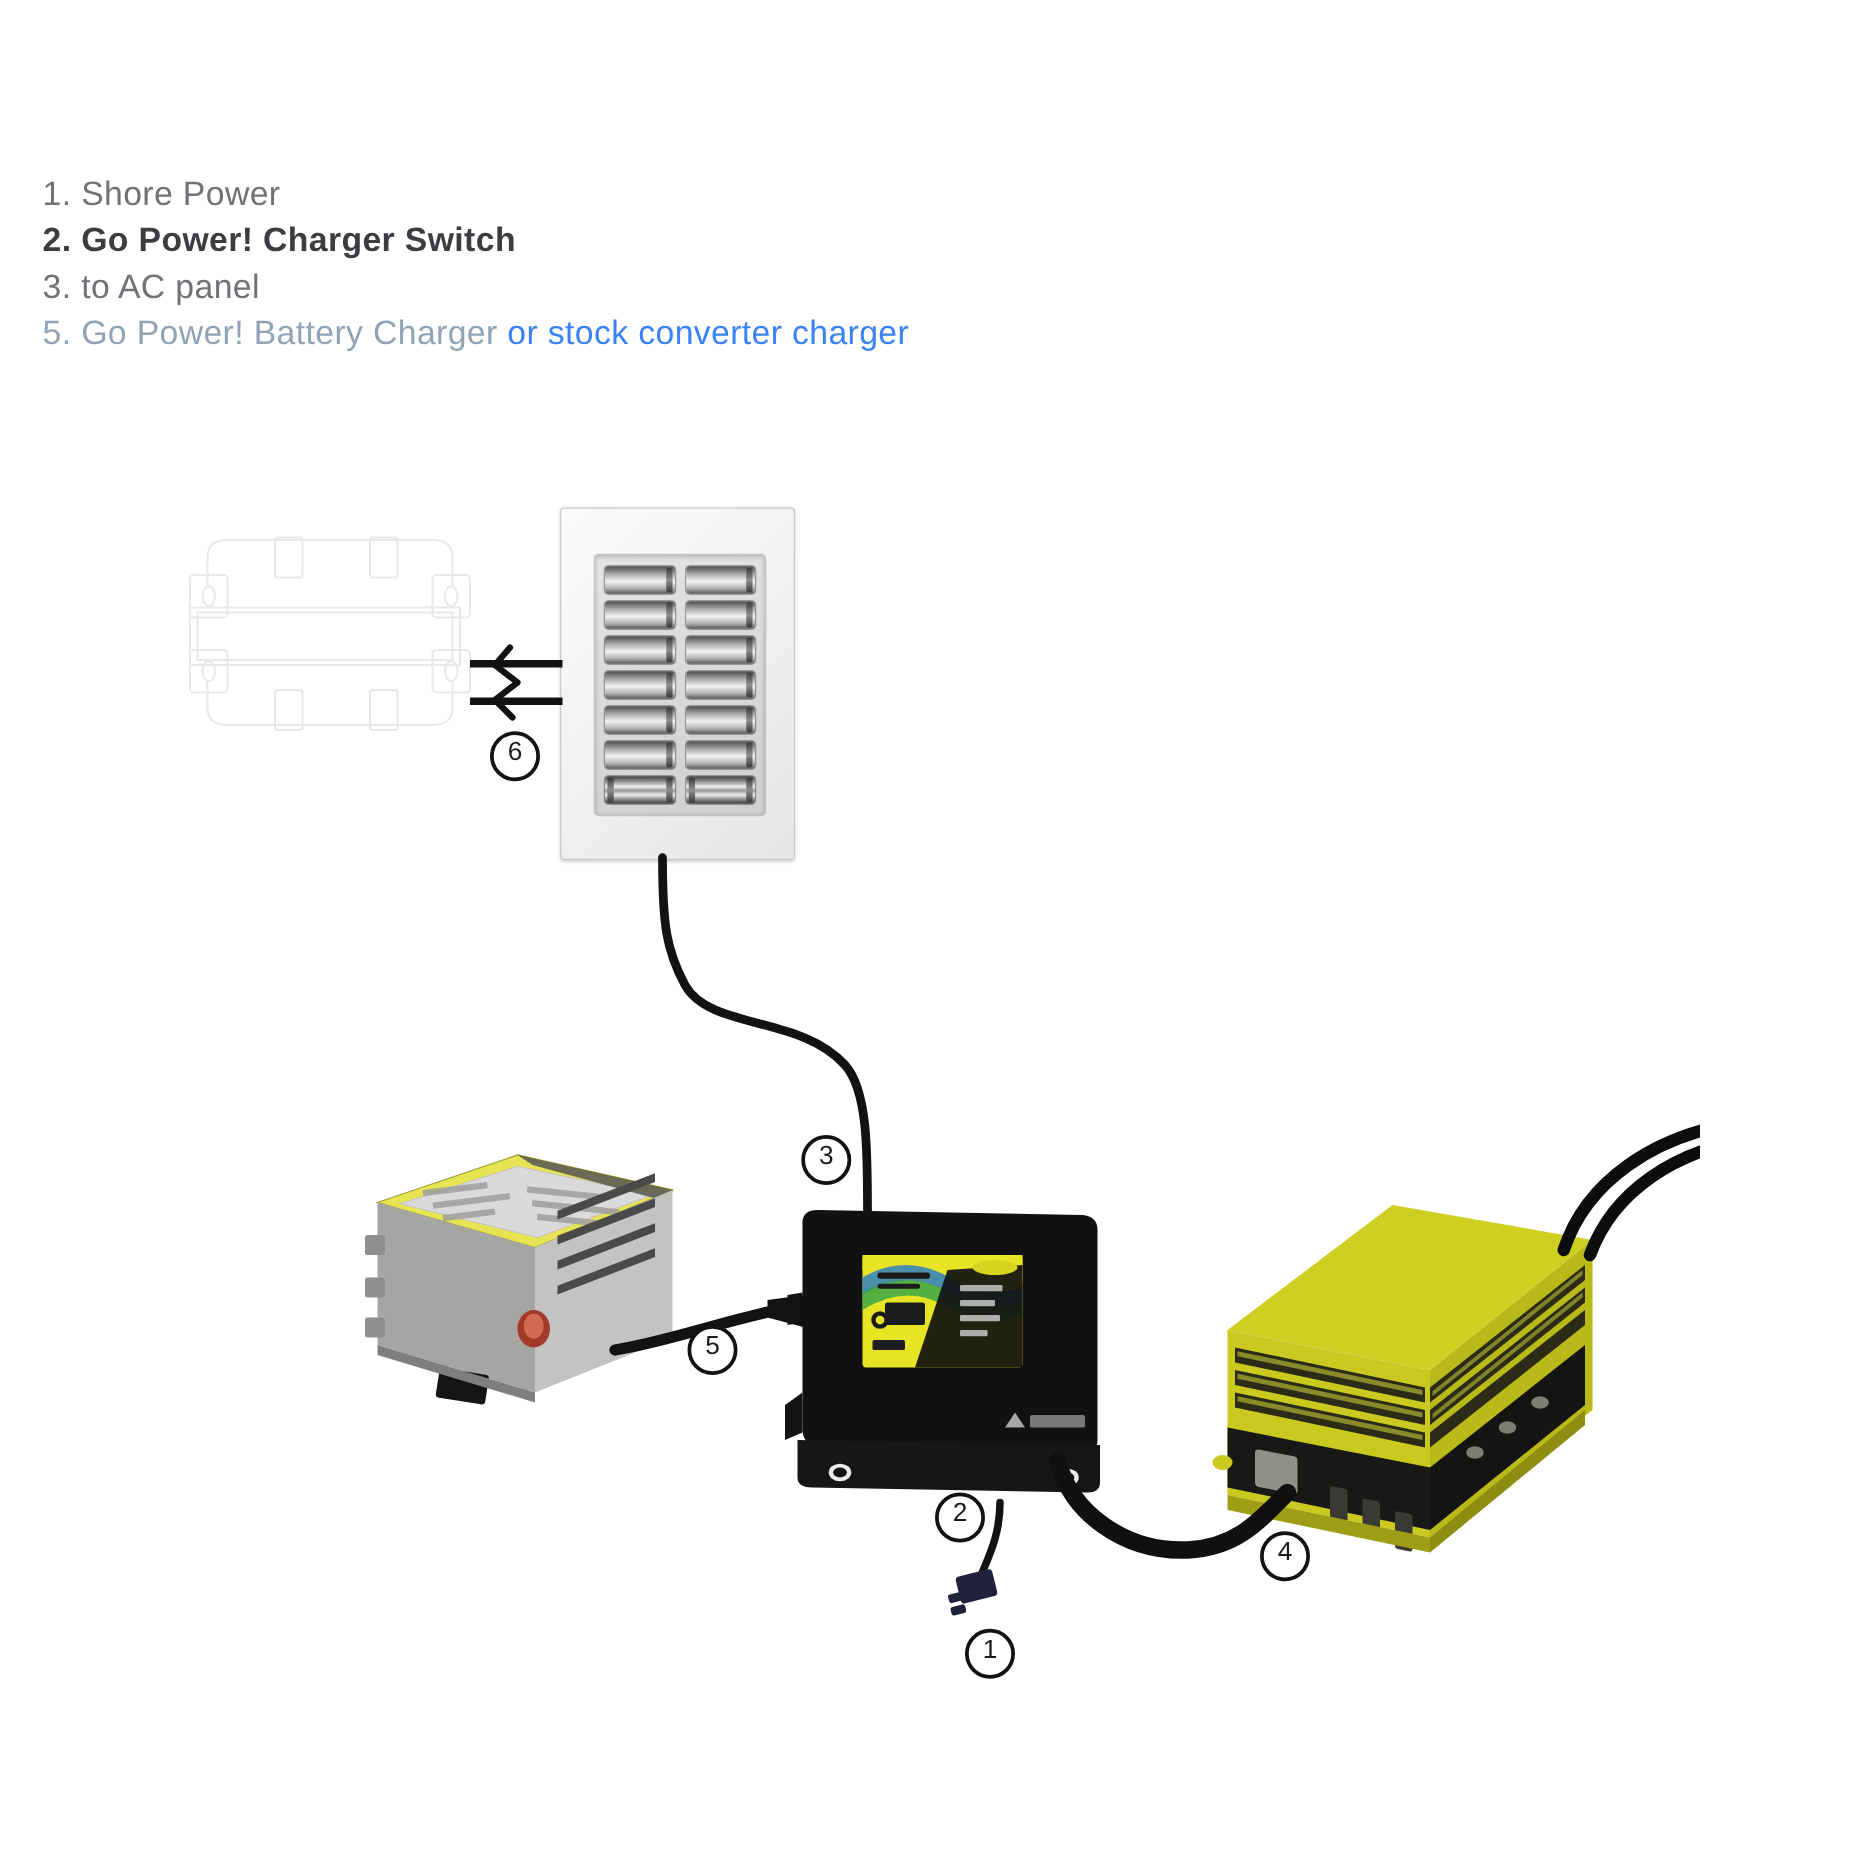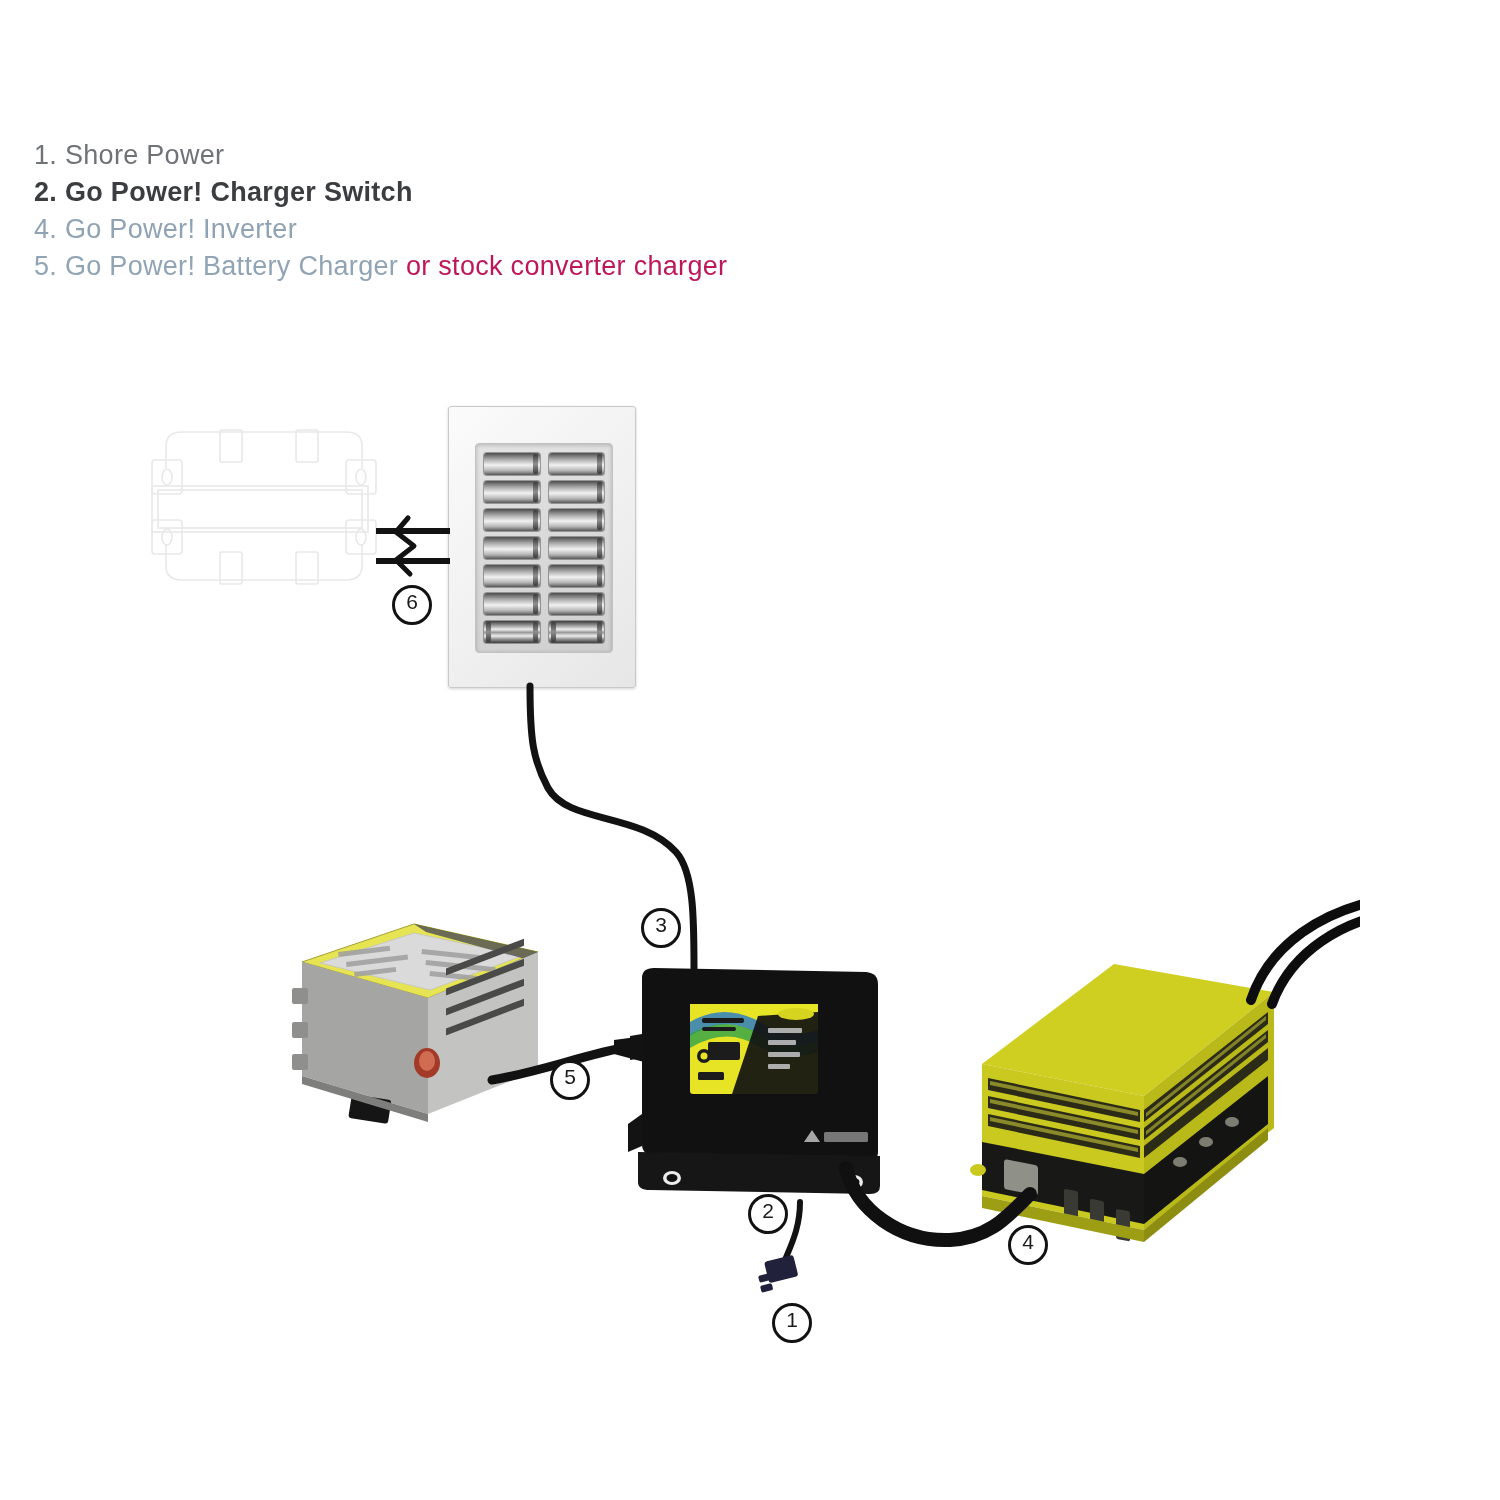--- a/index.html
+++ b/index.html
@@ -31,21 +31,21 @@
     line-height: 35px;
     letter-spacing: 0.3px;
     white-space: nowrap;
     margin-bottom: 2px;
   }
   .lg-grey  { color: #6f7276; }
   .lg-dark  { color: #3b3d40; font-weight: bold; }
   .lg-blue  { color: #8fa3b4; }
   .lg-num   { display: inline-block; }
   .lg-mix-a { color: #90a4b6; }
-  .lg-mix-b { color: #be185d; }
+  .lg-mix-b { color: #3b82f6; }
 
   
   #ac-panel {
     position: absolute;
     left: 448px;
     top: 406px;
     width: 186px;
     height: 280px;
     background: linear-gradient(135deg,#fbfbfb 0%,#f2f2f2 45%,#e6e6e6 100%);
     border: 1px solid #c9c9c9;
@@ -166,22 +166,22 @@
   <div id="legend">
     <div class="legend-row">
       <span class="lg-grey lg-num">1.</span>
       <span class="lg-grey">Shore Power</span>
     </div>
     <div class="legend-row">
       <span class="lg-dark lg-num">2.</span>
       <span class="lg-dark">Go Power! Charger Switch</span>
     </div>
     <div class="legend-row">
-      <span class="lg-blue lg-num">4.</span>
-      <span class="lg-blue">Go Power! Inverter</span>
+      <span class="lg-grey lg-num">3.</span>
+      <span class="lg-grey">to AC panel</span>
     </div>
     <div class="legend-row">
       <span class="lg-mix-a lg-num">5.</span>
       <span class="lg-mix-a">Go Power! Battery Charger</span><span class="lg-mix-b"> or stock converter charger</span>
     </div>
   </div>
 
   <svg id="ghost-converter" viewBox="0 0 232 164">
     <g fill="none" stroke="#c9c9c9" stroke-width="1.6">
 

